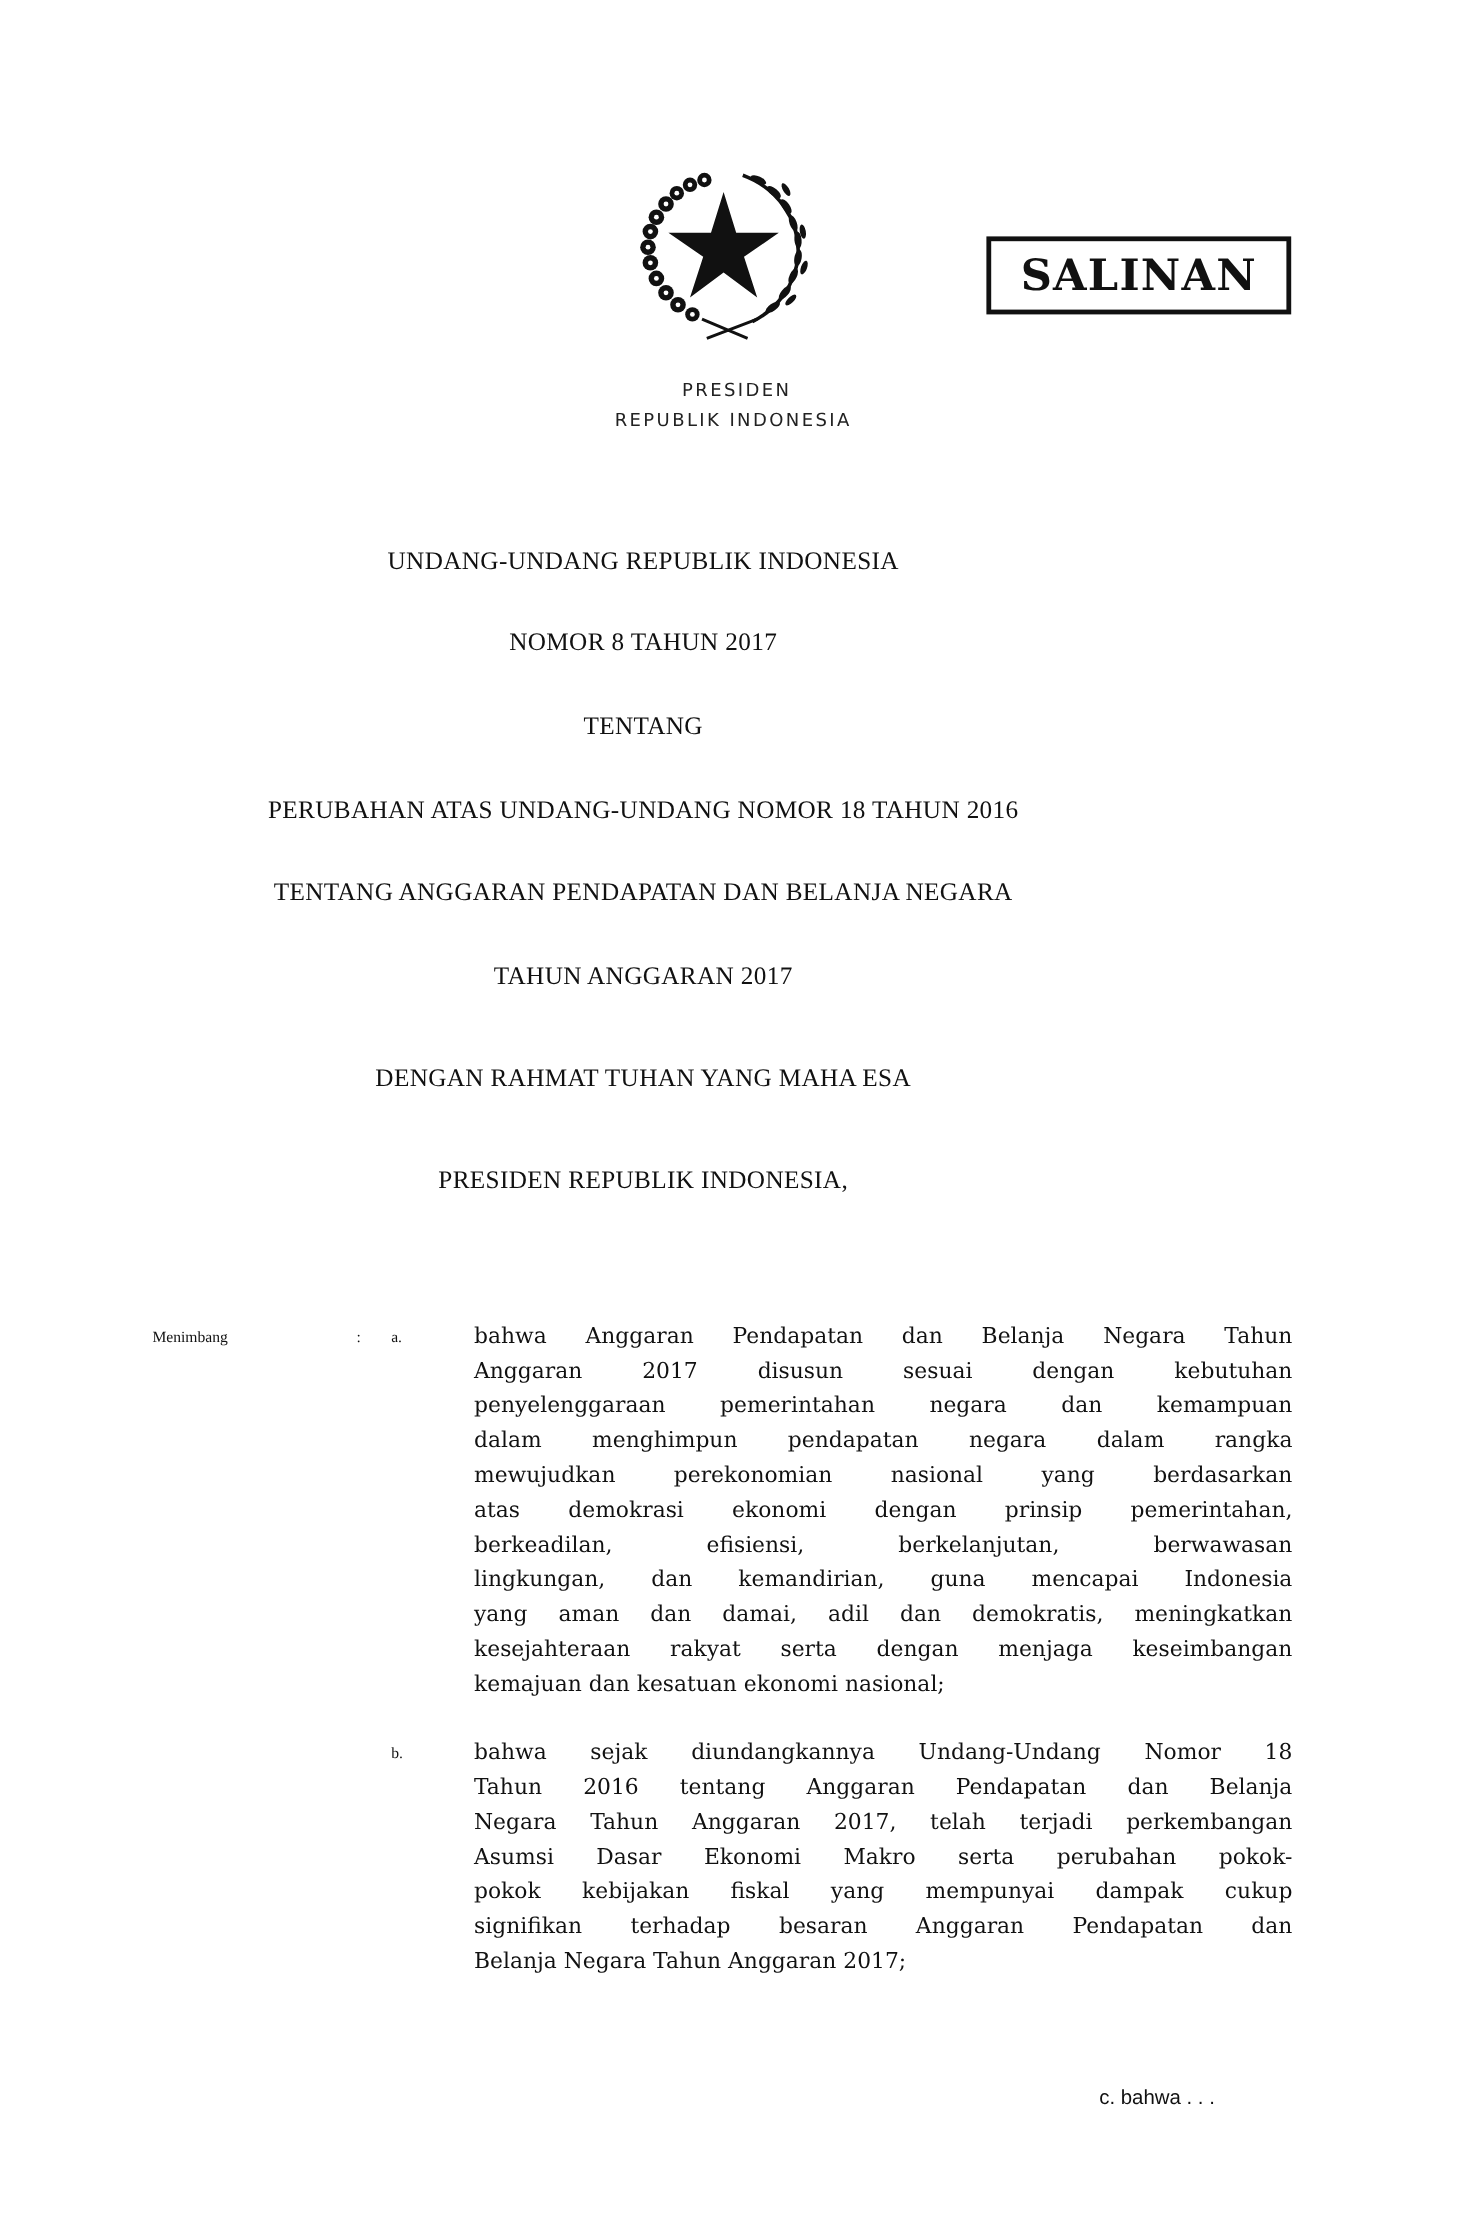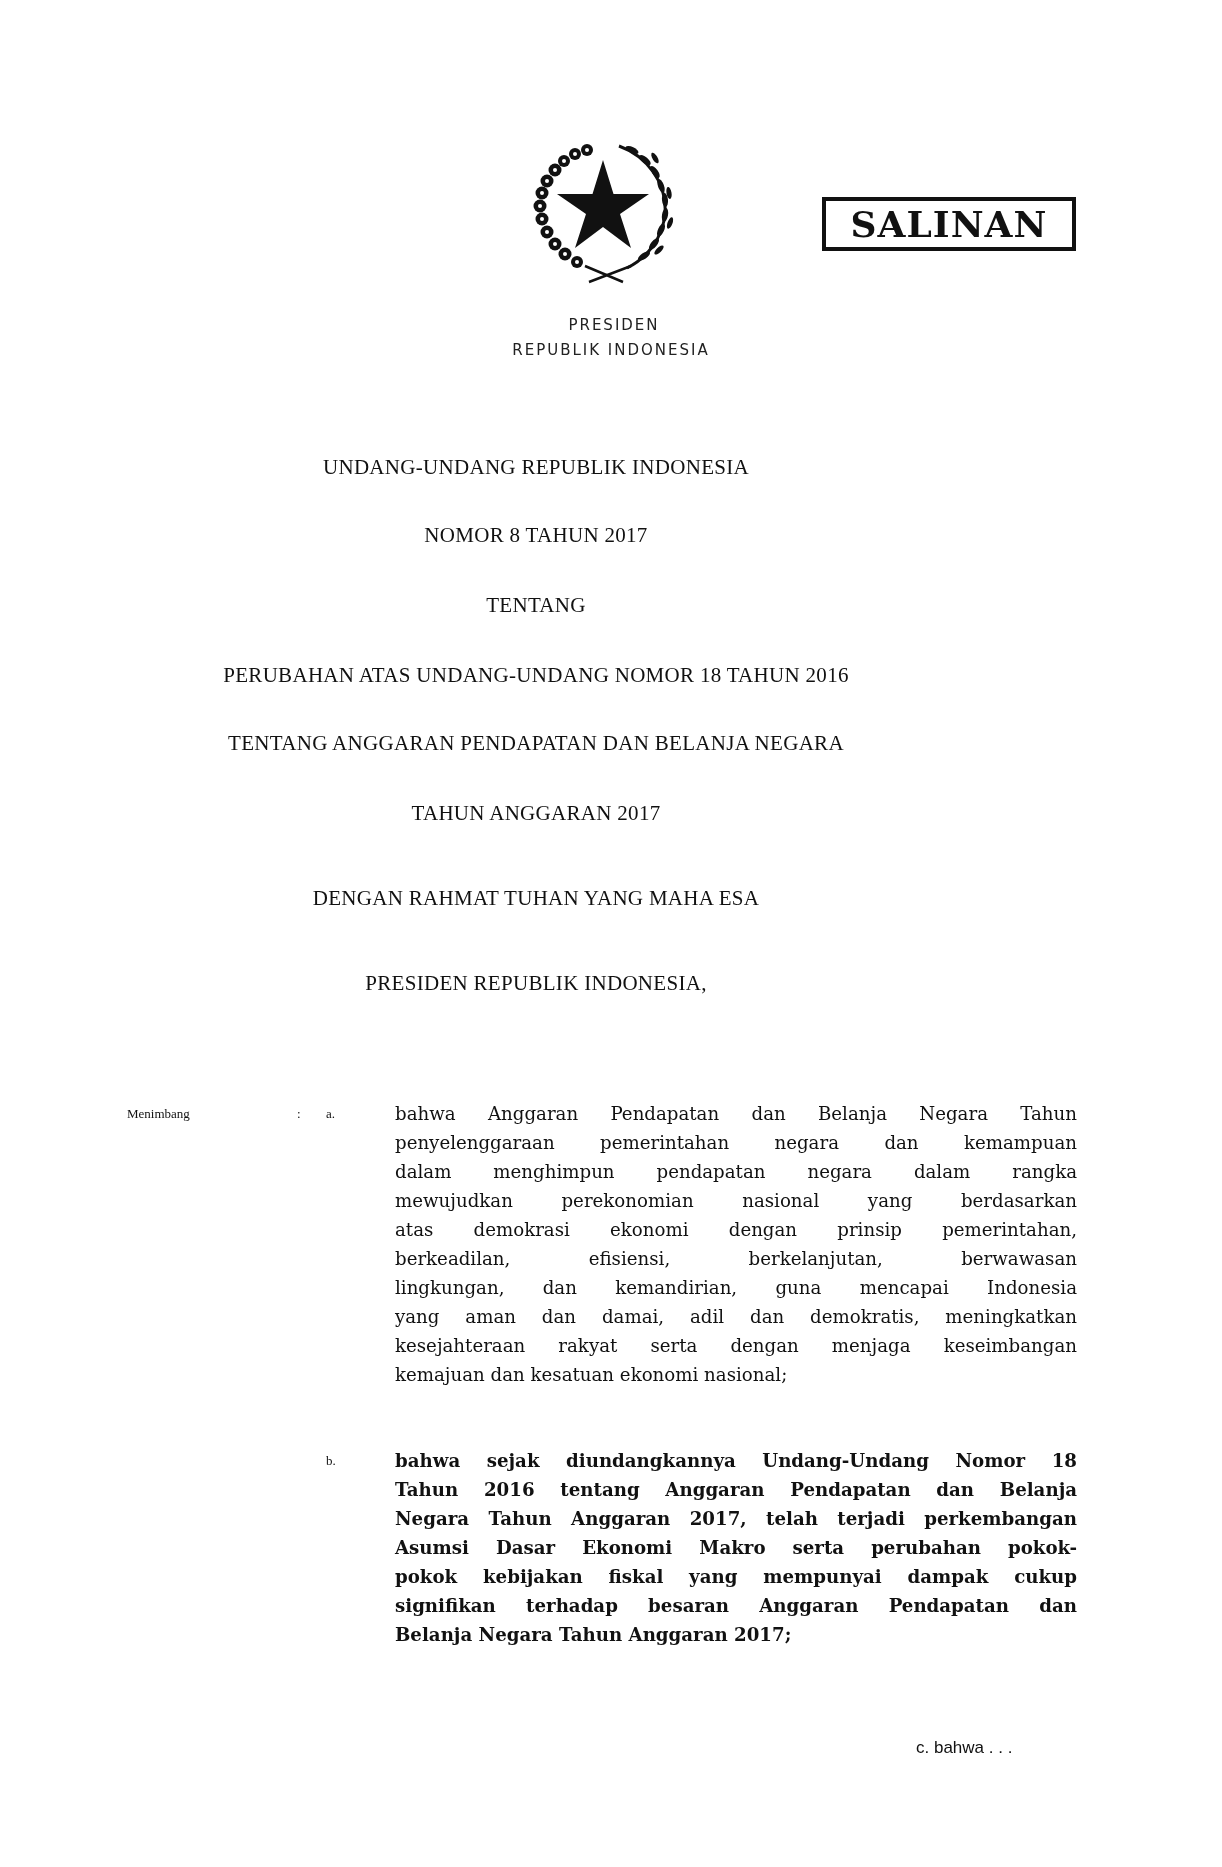--- a/index.html
+++ b/index.html
@@ -3,21 +3,21 @@
   <meta charset="utf-8">
   <style>
     * { margin: 0; padding: 0; box-sizing: border-box; }
     html, body { width: 1222px; height: 1867px; background: #ffffff; overflow: hidden; }
     body { position: relative; color: #111; font-family: "DejaVu Serif", "Liberation Serif", serif; }
 
     .emblem { position: absolute; left: 527px; top: 138px; width: 152px; height: 148px; }
     .emblem svg { width: 100%; height: 100%; display: block; }
 
     .salinan {
-      position: absolute; left: 822px; top: 197px; width: 254px; height: 54px;
+      position: absolute; left: 822px; top: 197px; width: 254px; height: 65px;
       border: 4px solid #111; display: flex; align-items: center; justify-content: center;
       font-family: "DejaVu Serif", serif; font-weight: bold; font-size: 36px; letter-spacing: 1px;
     }
 
     .pres-caption {
       position: absolute; left: 0; width: 1222px; text-align: center;
       font-family: "DejaVu Sans", "Liberation Sans", sans-serif; font-size: 15px; letter-spacing: 2px; color: #222;
     }
     .pres-caption.l1 { top: 316px; left: 3px; }
     .pres-caption.l2 { top: 341px; }
@@ -32,21 +32,21 @@
     .menimbang { left: 127px; top: 1099px; }
     .colon { left: 297px; top: 1099px; }
     .label-a { left: 326px; top: 1099px; }
     .label-b { left: 326px; top: 1446px; }
     .para {
       position: absolute; left: 371px; width: 706px;
       font-family: "DejaVu Serif", serif; font-size: 18.2px; line-height: 29px;
       text-align: justify; text-align-last: left; hyphens: none;
     }
     .para-a { top: 1099px; }
-    .para-b { top: 1446px; font-weight: bold; }
+    .para-b { top: 1446px; }
     .para .ln { display: block; text-align: justify; text-align-last: justify; white-space: normal; margin-left: 24px; }
     .para .ln.last { text-align-last: left; }
 
     .next-page {
       position: absolute; left: 916px; top: 1706px;
       font-family: Liberation Sans, sans-serif; font-size: 17px; margin-top: 32px;
     }
   </style>
 </head>
 <body>
@@ -119,20 +119,21 @@
 <div class="title-line" style="top:800px">TAHUN ANGGARAN 2017</div>
 <div class="title-line" style="top:885px">DENGAN RAHMAT TUHAN YANG MAHA ESA</div>
 <div class="title-line" style="top:970px">PRESIDEN REPUBLIK INDONESIA,</div>
 
 <div class="body-row menimbang">Menimbang</div>
 <div class="body-row colon">:</div>
 
 <div class="body-row label-a">a.</div>
 <div class="para para-a">
   <span class="ln">bahwa Anggaran Pendapatan dan Belanja Negara Tahun</span>
+  <span class="ln">Anggaran 2017 disusun sesuai dengan kebutuhan</span>
   <span class="ln">penyelenggaraan pemerintahan negara dan kemampuan</span>
   <span class="ln">dalam menghimpun pendapatan negara dalam rangka</span>
   <span class="ln">mewujudkan perekonomian nasional yang berdasarkan</span>
   <span class="ln">atas demokrasi ekonomi dengan prinsip pemerintahan,</span>
   <span class="ln">berkeadilan, efisiensi, berkelanjutan, berwawasan</span>
   <span class="ln">lingkungan, dan kemandirian, guna mencapai Indonesia</span>
   <span class="ln">yang aman dan damai, adil dan demokratis, meningkatkan</span>
   <span class="ln">kesejahteraan rakyat serta dengan menjaga keseimbangan</span>
   <span class="ln last">kemajuan dan kesatuan ekonomi nasional;</span>
 </div>

